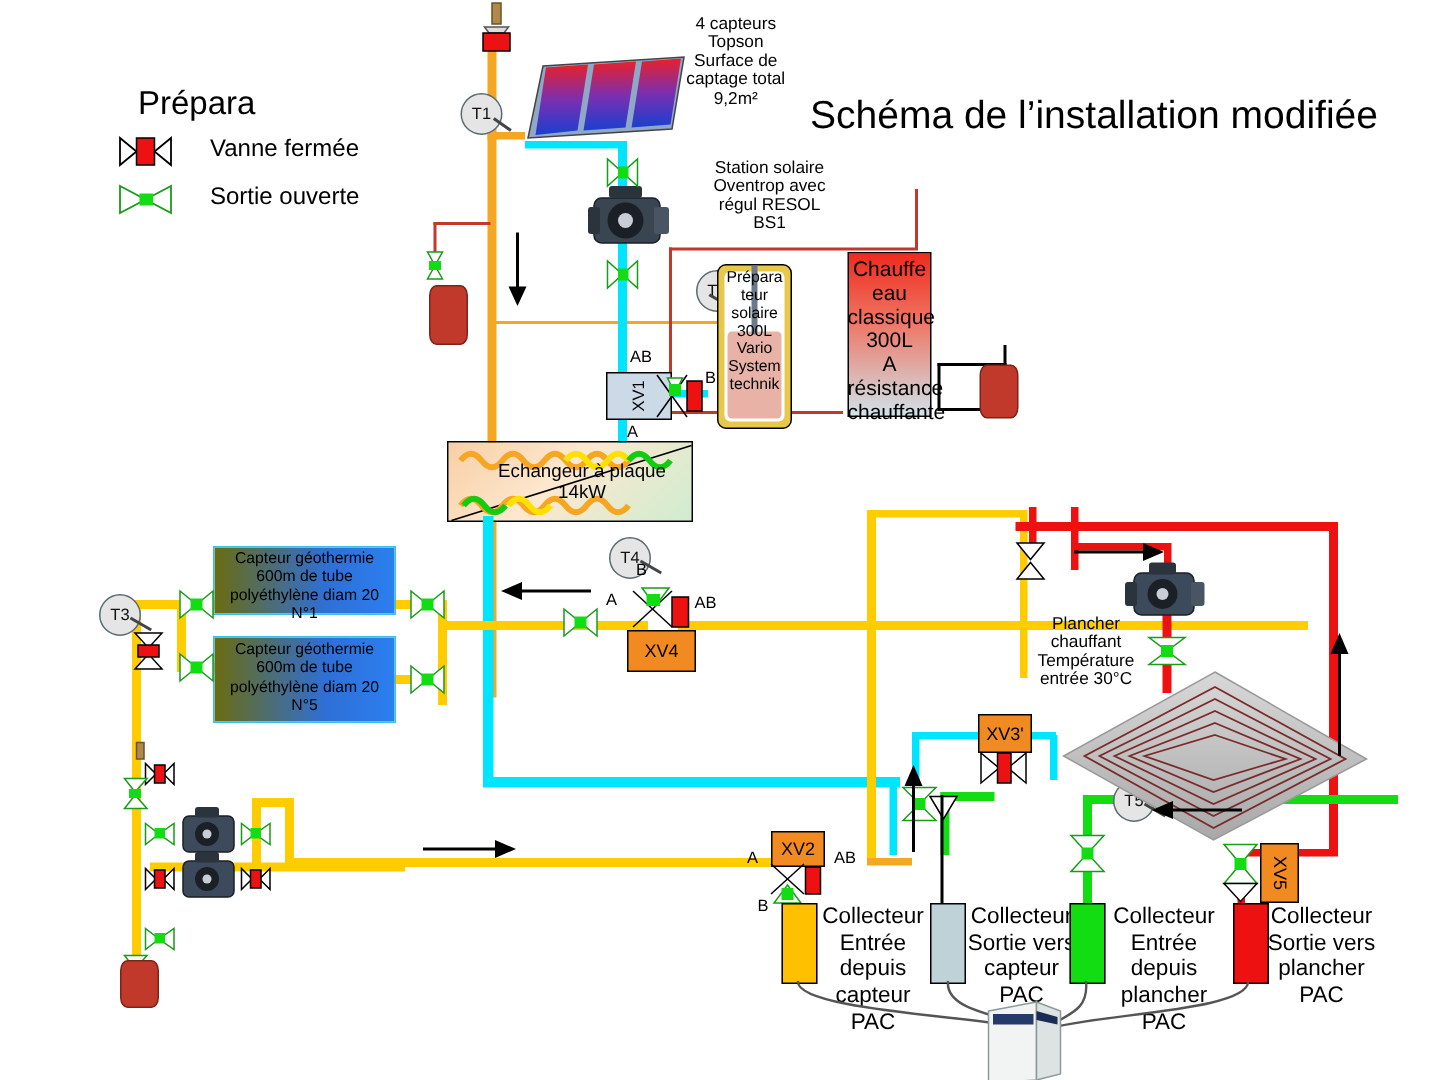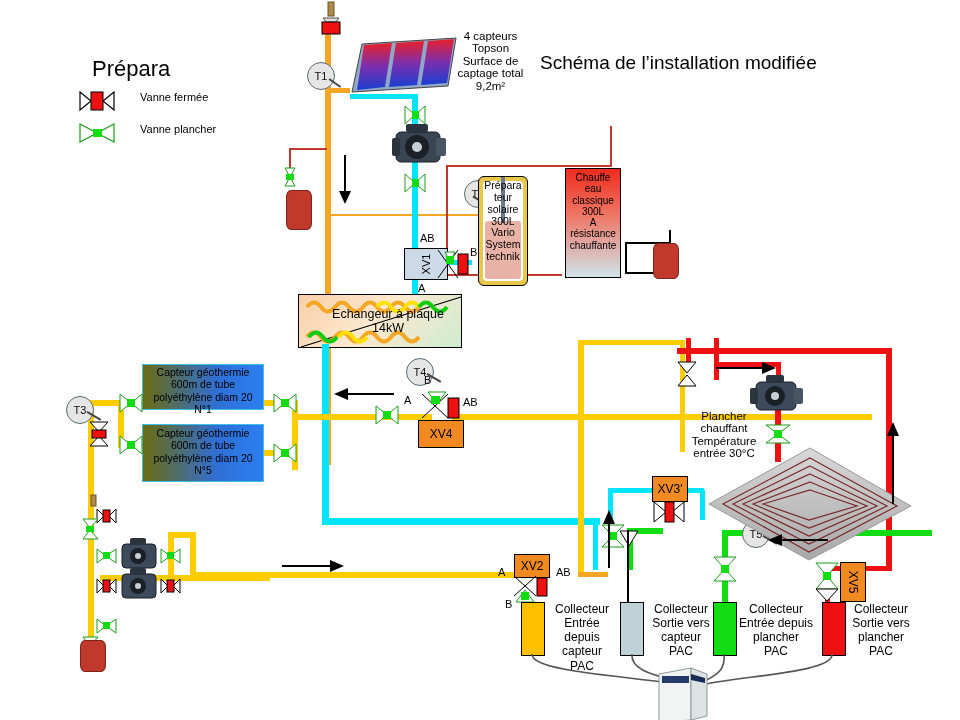--- a/index.html
+++ b/index.html
@@ -10,58 +10,58 @@
   .pipe{position:absolute;}
   .lbl{position:absolute;text-align:center;line-height:1.08;color:#000;}
   .box{position:absolute;box-sizing:border-box;border:1px solid #000;text-align:center;
        display:flex;flex-direction:column;align-items:center;justify-content:center;color:#000;}
   .sensor{position:absolute;width:26px;height:26px;border-radius:50%;background:#e5e5e5;
           border:1px solid #5a6b72;display:flex;align-items:center;justify-content:center;
           font-size:11px;color:#111;}
   .sensor-lead{position:absolute;background:#444;}
   .title{position:absolute;color:#000;font-size:21px;line-height:1.35;white-space:pre-line;}
   .legend-title{position:absolute;font-size:22px;color:#000;}
-  .legend-txt{position:absolute;font-size:11px;color:#000;}
+  .legend-txt{position:absolute;font-size:16px;color:#000;}
   .xvbox{position:absolute;background:#f28a22;border:1px solid #000;color:#000;
          display:flex;align-items:center;justify-content:center;font-size:12px;}
   .xvbox.vert span{transform:rotate(90deg);display:block;}
-  .col-label{position:absolute;font-size:12px;line-height:1.18;color:#000;text-align:center;}
+  .col-label{position:absolute;font-size:15px;line-height:1.18;color:#000;text-align:center;}
   .port{position:absolute;font-size:11px;color:#000;}
   .tankbox{position:absolute;border:1px solid #000;box-sizing:border-box;}
   .tanktxt{position:absolute;font-size:11.5px;line-height:1.13;color:#000;text-align:center;width:100%;}
   .geo{position:absolute;border:1px solid #3cc0ea;box-sizing:border-box;
        background:linear-gradient(90deg,#6b6b10 0%,#2f6fd6 62%,#2b7ff0 100%);}
   .geo div{font-size:10.5px;line-height:1.18;text-align:center;color:#000;}
   .vessel{position:absolute;background:#c0392b;border-radius:5px/7px;border:1px solid #7d2418;}
   svg{overflow:visible;}
 </style>
 </head>
 <body>
 
 <div id="stage">
 
-  <div class="title" style="left:540px;top:24px;font-size:19px;">
+  <div class="title" style="left:540px;top:24px;font-size:26px;">
     <div>Schéma de l’installation modifiée</div>
   </div>
 
   <div class="legend-title" style="left:92px;top:56px;">Prépara</div>
 
   <svg class="abs" style="left:78px;top:88px;" width="50" height="28">
     <polygon points="2,4 2,22 13,13" fill="#fff" stroke="#000" stroke-width="1.2"></polygon>
     <polygon points="36,4 36,22 25,13" fill="#fff" stroke="#000" stroke-width="1.2"></polygon>
     <rect x="13" y="4" width="12" height="18" fill="#ee1111" stroke="#000" stroke-width="1"></rect>
   </svg>
   <div class="legend-txt" style="left:140px;top:91px;">Vanne fermée</div>
 
   <svg class="abs" style="left:78px;top:120px;" width="50" height="28">
     <polygon points="2,4 2,22 19,13" fill="#fff" stroke="#1a9b1a" stroke-width="1.2"></polygon>
     <polygon points="36,4 36,22 19,13" fill="#fff" stroke="#1a9b1a" stroke-width="1.2"></polygon>
     <rect x="15" y="9" width="9" height="8" fill="#12dd12"></rect>
   </svg>
-  <div class="legend-txt" style="left:140px;top:123px;">Vanne plancher</div>
+  <div class="legend-txt" style="left:140px;top:123px;">Sortie ouverte</div>
 
   <div class="pipe" style="left:325px;top:30px;width:6px;height:435px;background:#f5a623;"></div>
 
   <div class="pipe" style="left:325px;top:88px;width:25px;height:5px;background:#f5a623;"></div>
 
   <div class="pipe" style="left:329px;top:214px;width:160px;height:2px;background:#f5a623;"></div>
 
   <div class="pipe" style="left:412px;top:94px;width:6px;height:170px;background:#00e5ff;"></div>
   <div class="pipe" style="left:350px;top:94px;width:68px;height:5px;background:#00e5ff;"></div>
   <div class="pipe" style="left:412px;top:260px;width:60px;height:5px;background:#00e5ff;"></div>
@@ -146,21 +146,21 @@
         <stop offset="0%" stop-color="#e8202a"></stop>
           <stop offset="50%" stop-color="#7b2fb0"></stop>
         <stop offset="100%" stop-color="#1a3fd0"></stop>
       </linearGradient>
     </defs>
     <polygon points="14,8 108,2 100,50 4,56" fill="#8fa8c8" stroke="#444" stroke-width="1"></polygon>
     <polygon points="16,9 44,7 37,51 9,54" fill="url(#pan)"></polygon>
     <polygon points="48,7 76,5 69,49 41,51" fill="url(#pan)"></polygon>
     <polygon points="80,5 106,3 99,47 73,49" fill="url(#pan)"></polygon>
   </svg>
-  <div class="lbl" style="left:438px;top:10px;width:105px;font-size:11.5px;white-space:pre-line;margin-top:20px;">4 capteurs
+  <div class="lbl" style="left:438px;top:10px;width:105px;font-size:11.5px;white-space:pre-line;">4 capteurs
 Topson
 Surface de
 captage total
 9,2m²</div>
 
   <svg class="abs" style="left:318px;top:2px;" width="26" height="32">
     <rect x="10" y="0" width="6" height="14" fill="#b08a4a" stroke="#6b5228"></rect>
     <polygon points="5,16 21,16 18,20 8,20" fill="#ddd" stroke="#555"></polygon>
     <rect x="4" y="20" width="18" height="12" fill="#ee1111" stroke="#000"></rect>
   </svg>
@@ -191,20 +191,24 @@
   <div class="sensor-lead" style="left:762px;top:539px;width:16px;height:1.6px;transform:rotate(30deg);"></div>
 
   <svg class="abs" style="left:390px;top:118px;" width="62" height="52">
     <rect x="6" y="14" width="44" height="30" rx="5" fill="#3a4552" stroke="#1a1f26"></rect>
     <rect x="2" y="20" width="8" height="18" rx="2" fill="#2b333d"></rect>
     <rect x="46" y="20" width="10" height="18" rx="2" fill="#4a5564"></rect>
     <circle cx="27" cy="29" r="12" fill="#1b2026"></circle>
     <circle cx="27" cy="29" r="5" fill="#c9ced6"></circle>
     <rect x="16" y="6" width="22" height="8" rx="2" fill="#2b333d"></rect>
   </svg>
+  <div class="lbl" style="left:458px;top:106px;width:110px;font-size:11.5px;white-space:pre-line;">Station solaire
+Oventrop avec
+régul RESOL
+BS1</div>
 
   <svg class="abs" style="left:403px;top:104px;" width="24" height="22">
     <polygon points="2,2 2,20 12,11" fill="#fff" stroke="#1a9b1a"></polygon>
       <polygon points="22,2 22,20 12,11" fill="#fff" stroke="#1a9b1a"></polygon>
     <rect x="9" y="7" width="7" height="8" fill="#12dd12"></rect>
   </svg>
   <svg class="abs" style="left:403px;top:172px;" width="24" height="22">
     <polygon points="2,2 2,20 12,11" fill="#fff" stroke="#1a9b1a"></polygon>
       <polygon points="22,2 22,20 12,11" fill="#fff" stroke="#1a9b1a"></polygon>
     <rect x="9" y="7" width="7" height="8" fill="#12dd12"></rect>
@@ -225,21 +229,21 @@
   <div class="tanktxt" style="left:478px;top:180px;width:50px;white-space:pre-line;font-size:10.5px;">Prépara
 teur
 solaire
 300L
 Vario
 System
 technik</div>
 
   <div class="tankbox" style="left:565px;top:168px;width:56px;height:110px;
        background:linear-gradient(180deg,#ee2b1e 0%,#f0715f 40%,#cfe3ea 100%);"></div>
-  <div class="tanktxt" style="left:565px;top:172px;width:56px;white-space:pre-line;font-size:10px;">Chauffe
+  <div class="tanktxt" style="left:565px;top:172px;width:56px;white-space:pre-line;font-size:14px;">Chauffe
 eau
 classique
 300L
 A
 résistance
 chauffante</div>
   <div class="vessel" style="left:653px;top:243px;width:24px;height:34px;"></div>
 
   <div class="box" style="left:404px;top:248px;width:44px;height:32;height:32px;background:#ccd9e6;font-size:11px;">
     <span style="transform:rotate(-90deg);">XV1</span>

